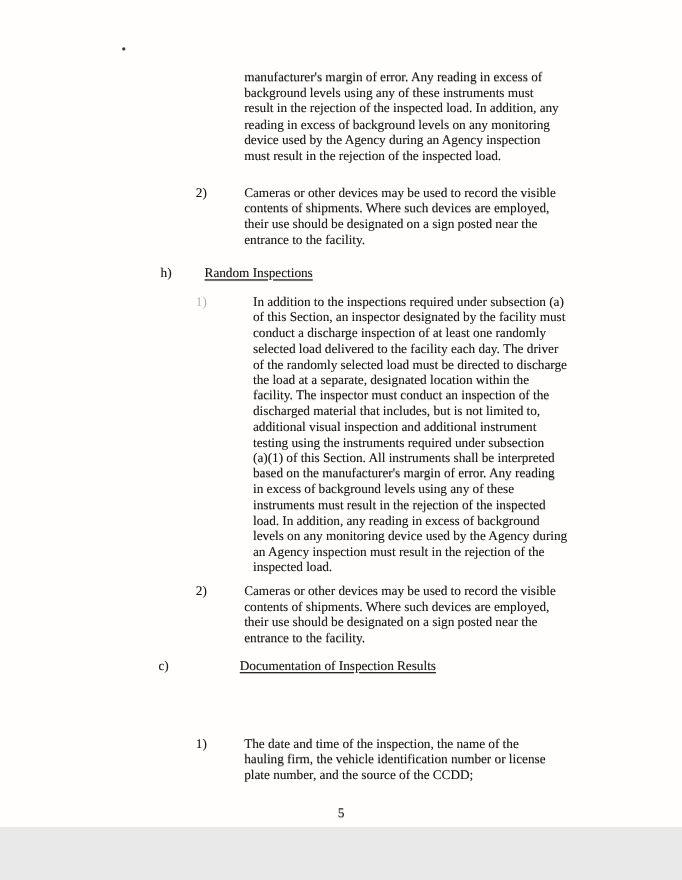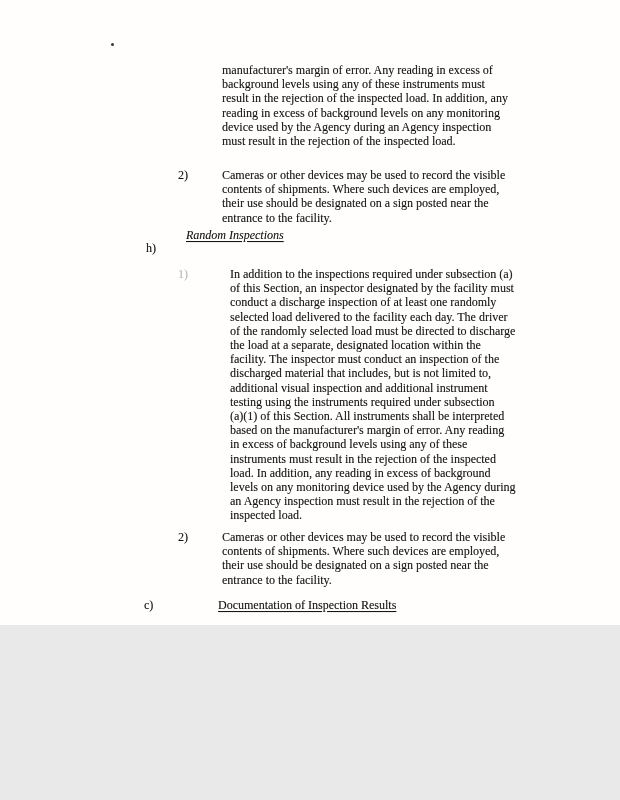--- a/index.html
+++ b/index.html
@@ -3,21 +3,21 @@
 <meta charset="utf-8">
 <style>
   html, body {
     margin: 0;
     padding: 0;
     background: #e9e9e9;
   }
   .page {
     position: relative;
     width: 620px;
-    height: 625px;
+    height: 752px;
     background: #fffefd;
     overflow: hidden;
     font-family: "Liberation Serif", "DejaVu Serif", serif;
     font-size: 12px;
     line-height: 14.2px;
     color: #181614;
     text-shadow: 0.2px 0.2px 0 rgba(20,18,16,0.35); 
   }
   .abs { position: absolute; }
   .para {
@@ -61,21 +61,21 @@
 device used by the Agency during an Agency inspection
 must result in the rejection of the inspected load.</div>
 
   <div class="abs list-num" style="left:178px; top:168px;">2)</div>
   <div class="abs para" style="left:222px; top:168px;">Cameras or other devices may be used to record the visible
 contents of shipments. Where such devices are employed,
 their use should be designated on a sign posted near the
 entrance to the facility.</div>
 
   <div class="abs" style="left:146px; top:241px;">h)</div>
-  <div class="abs section-heading" style="left:186px; top:228px;font-style:italic;">Random Inspections</div>
+  <div class="abs section-heading" style="left:186px; top:241px;">Random Inspections</div>
 
   <div class="abs list-num faded" style="left:178px; top:267px;">1)</div>
   <div class="abs para" style="left:230px; top:267px;">In addition to the inspections required under subsection (a)
 of this Section, an inspector designated by the facility must
 conduct a discharge inspection of at least one randomly
 selected load delivered to the facility each day. The driver
 of the randomly selected load must be directed to discharge
 the load at a separate, designated location within the
 facility. The inspector must conduct an inspection of the
 discharged material that includes, but is not limited to,
@@ -94,16 +94,19 @@
   <div class="abs para" style="left:222px; top:530px;">Cameras or other devices may be used to record the visible
 contents of shipments. Where such devices are employed,
 their use should be designated on a sign posted near the
 entrance to the facility.</div>
 
   <div class="abs" style="left:144px; top:598px;">c)</div>
   <div class="abs section-heading" style="left:186px; top:598px;margin-left:32px;">Documentation of Inspection Results</div>
 
 
   <div class="abs list-num" style="left:178px; top:669px;">1)</div>
+  <div class="abs para" style="left:222px; top:669px;">The date and time of the inspection, the name of the
+hauling firm, the vehicle identification number or license
+plate number, and the source of the CCDD;</div>
 
   <div class="abs page-num" style="top:732px;">5</div>
 
 </div>
 
 </body></html>

